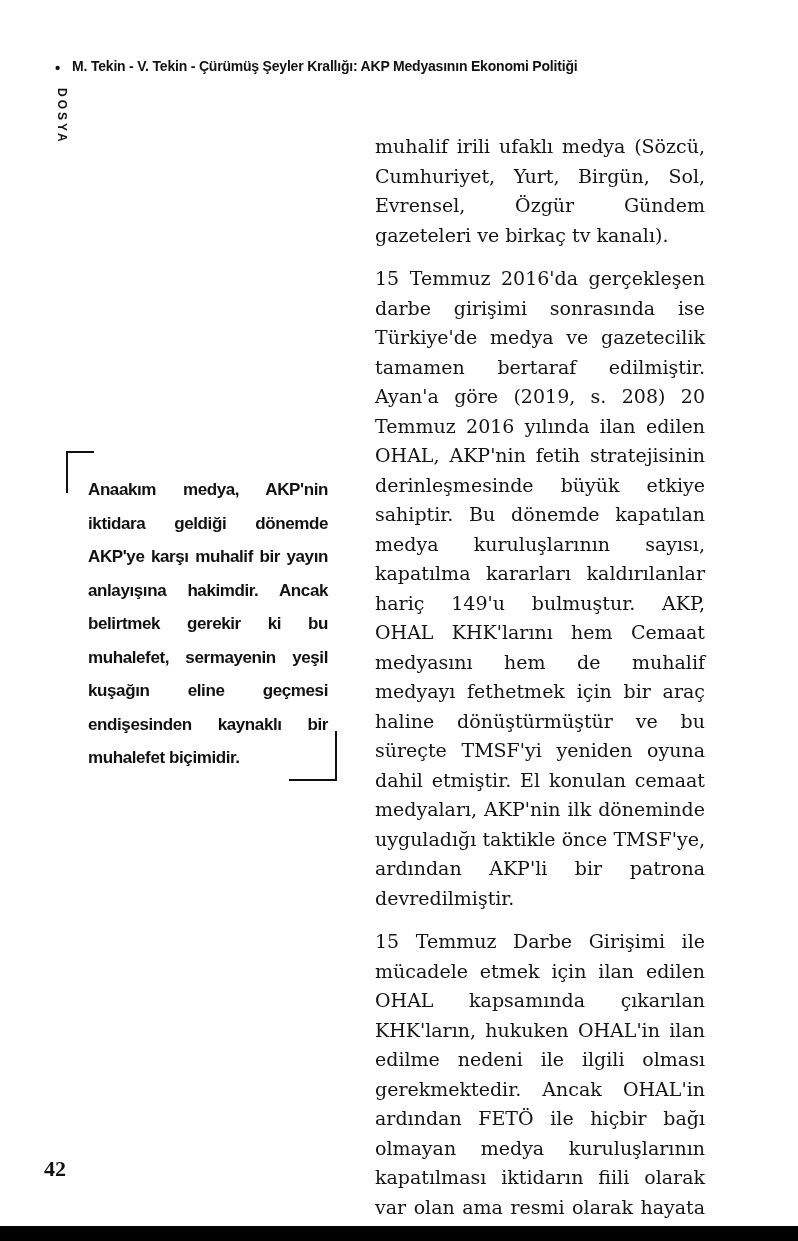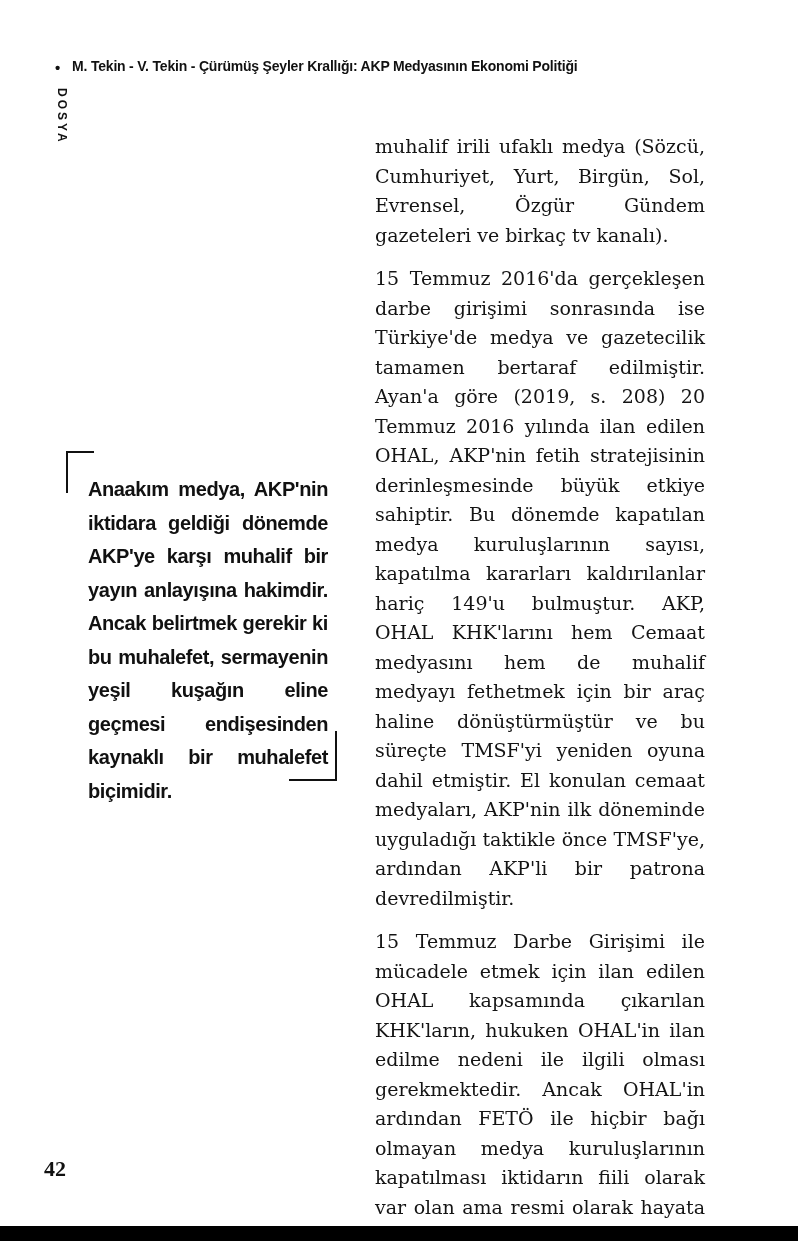--- a/index.html
+++ b/index.html
@@ -50,21 +50,21 @@
   }
 
   
   .quote-block {
     position: absolute;
     left: 88px;
     top: 473px;
     width: 240px;
     font-family: "Liberation Sans", sans-serif;
     font-weight: 700;
-    font-size: 20px;
+    font-size: 17px;
     line-height: 33.5px;
     letter-spacing: -0.4px;
     text-align: justify;
     color: #111;
   }
   .bracket-tl {
     position: absolute;
     left: 66px;
     top: 451px;
     width: 26px;

